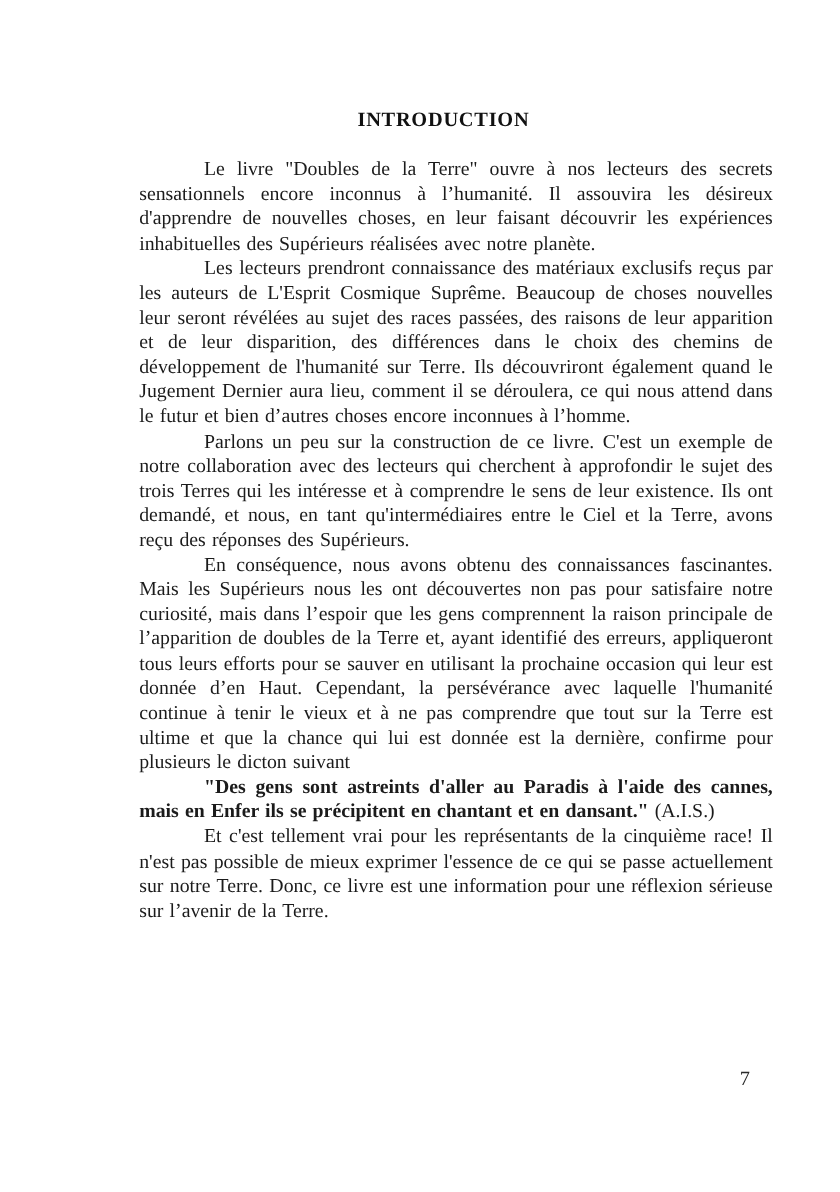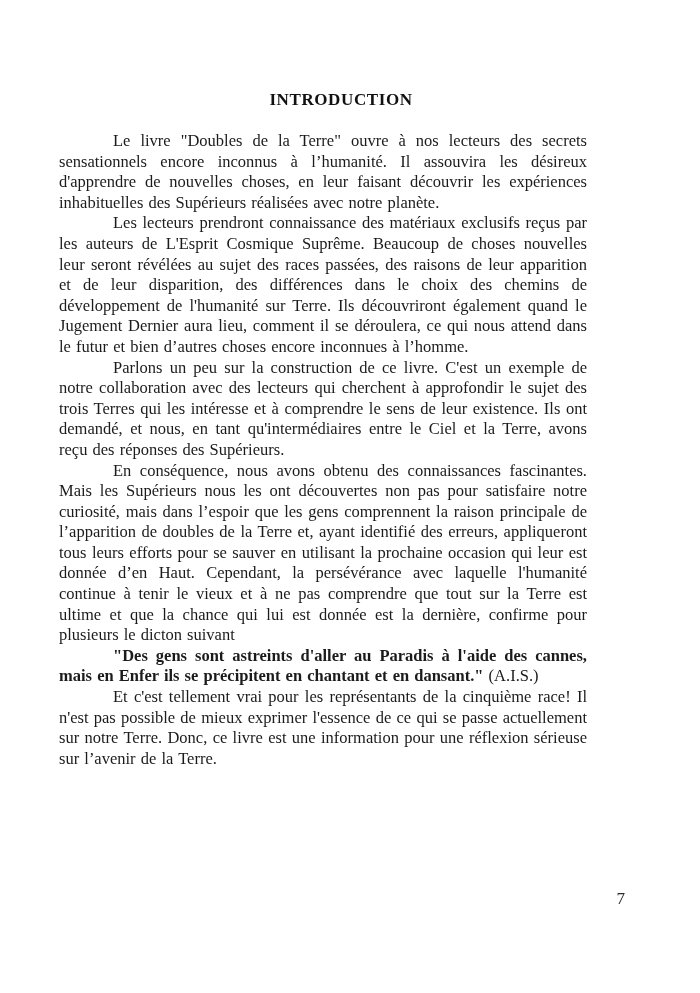--- a/index.html
+++ b/index.html
@@ -6,21 +6,21 @@
     margin: 0;
     padding: 0;
     background: #ffffff;
   }
   .page {
     position: relative;
     width: 700px;
     height: 993px;
     background: #ffffff;
     box-sizing: border-box;
-    padding: 90px 77px 0 59px;
+    padding: 90px 77px 0 116px;
     font-family: "Liberation Serif", serif;
     color: #1b1b1b;
     overflow: hidden;
   }
   .title {
     font-size: 17px;
     font-weight: bold;
     line-height: 20px;
     text-align: center;
     letter-spacing: 0.6px;

